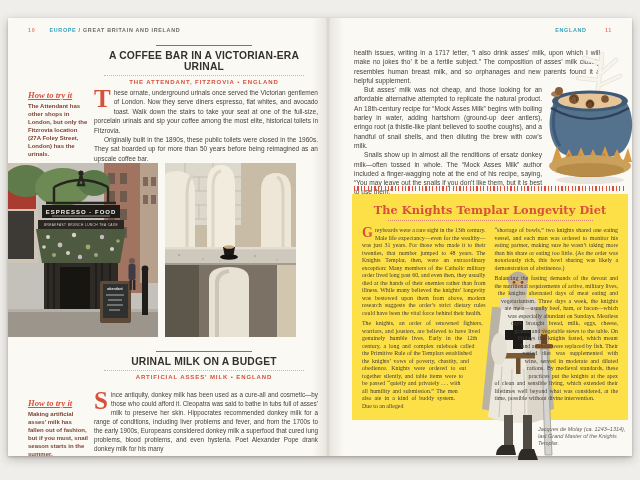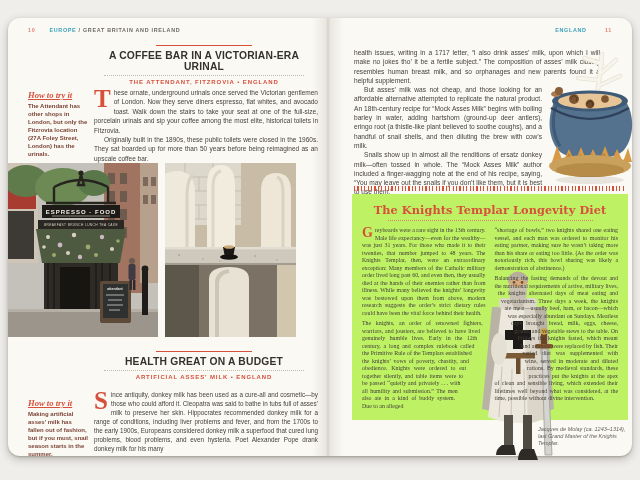--- a/index.html
+++ b/index.html
@@ -6,21 +6,20 @@
   body{
     width:640px;height:480px;position:relative;overflow:hidden;
     background:#efeeeb;
     font-family:"Liberation Sans", sans-serif;
     -webkit-font-smoothing:antialiased;
   }
   .book{
     position:absolute;left:8px;top:18px;width:624px;height:438px;
     background:#fbf9f4;
     box-shadow:0 3px 9px rgba(60,50,40,.30), 0 1px 2px rgba(60,50,40,.25);
-    border-radius:12px;
   }
   .spine{
     position:absolute;left:304px;top:0;width:32px;height:438px;pointer-events:none;
     background:linear-gradient(90deg, rgba(90,78,62,0) 0%, rgba(90,78,62,.10) 42%, rgba(90,78,62,.22) 50%, rgba(90,78,62,.10) 58%, rgba(90,78,62,0) 100%);
     z-index:5;
   }
   .page{position:absolute;top:0;width:312px;height:438px;}
   .page-left{left:0;}
   .page-right{left:312px;}
 
@@ -63,21 +62,21 @@
   .pot-art{position:absolute;top:2px;right:-40px;width:98px;height:136px;}
 
   .tick-divider{
     position:absolute;left:34px;top:168px;width:272px;height:5px;
     background:repeating-linear-gradient(90deg,#d6503c 0 1.2px, transparent 1.2px 3.4px);
   }
 
   
   .feature-box{
     position:absolute;left:32px;top:176px;width:276px;height:226px;
-    background:#bef264;padding:9px 10px 0;box-sizing:border-box;
+    background:#fde047;padding:9px 10px 0;box-sizing:border-box;
   }
   .fb-title{
     text-align:center;color:#d6503c;font-weight:bold;font-size:11.3px;
     font-family:"DejaVu Serif", serif;letter-spacing:.1px;
   }
   .fb-dots{width:205px;margin:3px auto 0;border-top:1.4px dotted #d6836f;}
   .fb-cols{display:flex;gap:9px;margin-top:6px;position:relative;}
   .fb-col{flex:1;font-family:"Liberation Serif", serif;font-size:5.9px;line-height:7.5px;color:#44403a;text-align:justify;}
   .fb-col p{margin:0 0 3px;}
   .fb-dropcap{float:left;color:#d6503c;font-weight:bold;font-size:14px;line-height:12px;padding-right:2px;}
@@ -206,21 +205,21 @@
         <rect x="0" y="102" width="131" height="72" fill="#7b7265"></rect>
         <rect x="0" y="102" width="34" height="72" fill="#5d564b"></rect>
         <path d="M44,174 L44,116 Q44,104 64,104 Q84,104 84,116 L84,174 Z" fill="#e8e2d4"></path>
         <path d="M52,174 L52,120 Q52,110 64,108" stroke="#cdc6b6" stroke-width="4" fill="none"></path>
         <rect x="112" y="102" width="19" height="72" fill="#d2c6ae"></rect>
       </svg>
     </div>
 
     <div class="art-head" style="left:80px;top:333px;width:232px;">
       <div class="art-rule"></div>
-      <div class="art-title">HEALTH GREAT ON A BUDGET</div>
+      <div class="art-title">URINAL MILK ON A BUDGET</div>
       <div class="art-dots"></div>
       <div class="art-sub">ARTIFICIAL ASSES' MILK • ENGLAND</div>
     </div>
 
     <div class="howto" style="left:20px;top:380px;">
       <div class="howto-head">How to try it</div>
       <div class="howto-text">Making artificial asses' milk has fallen out of fashion, but if you must, snail season starts in the summer.</div>
     </div>
 
     <div class="bodycopy" style="left:86px;top:372px;width:224px;font-size:6.3px;line-height:9px;">

